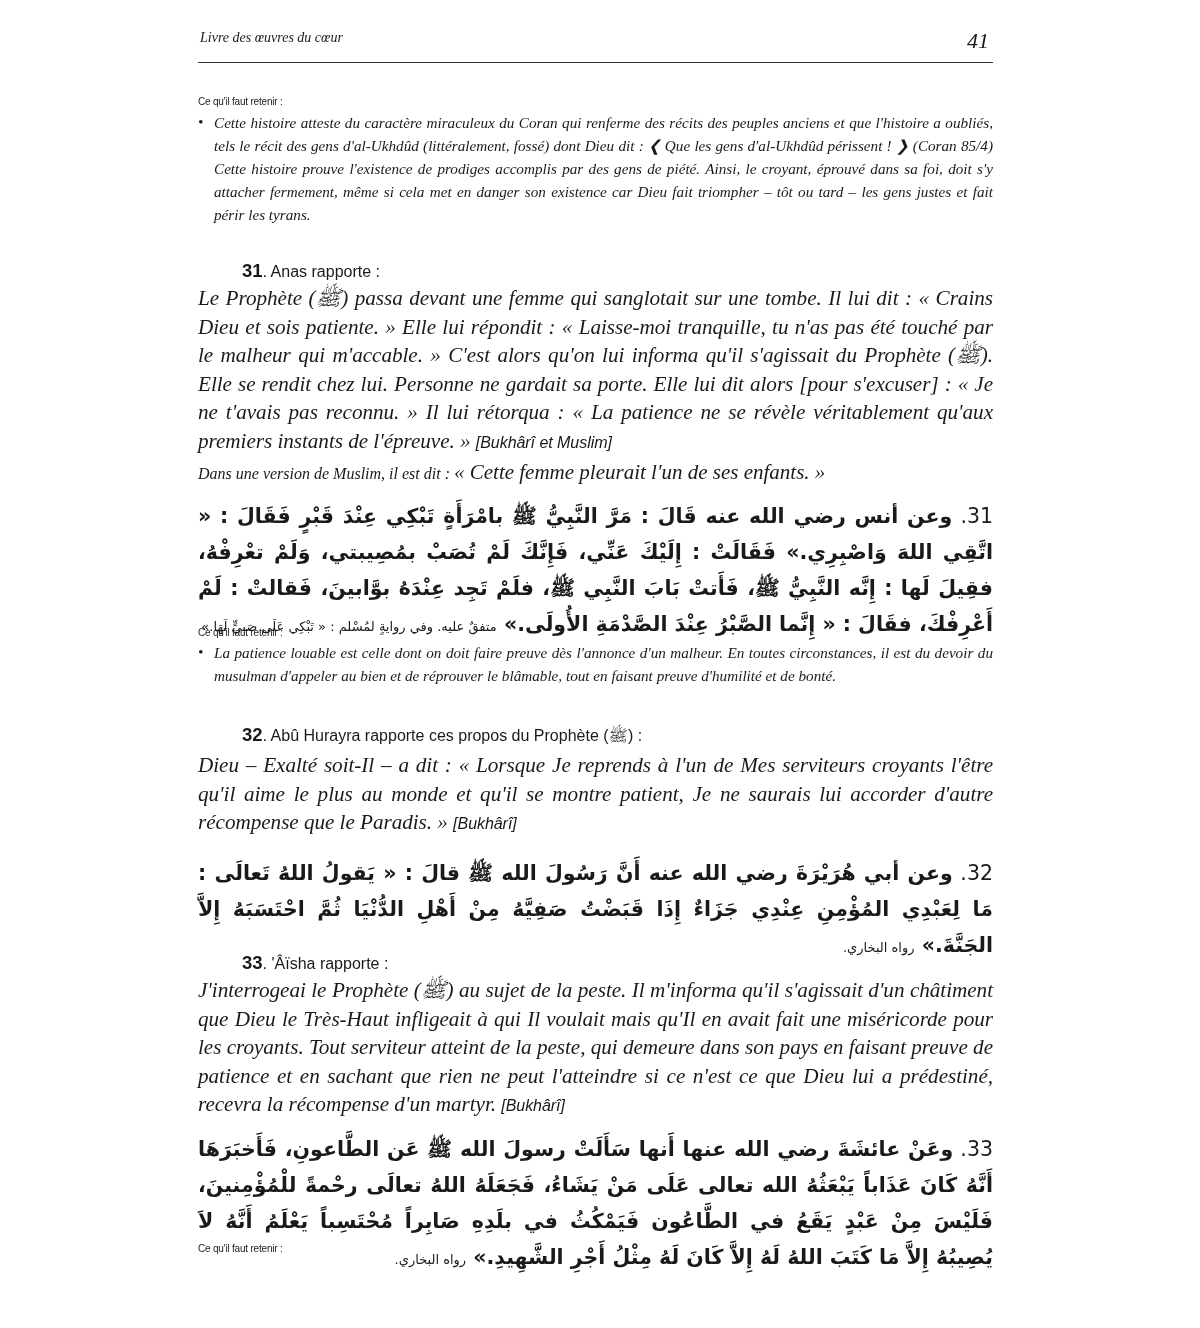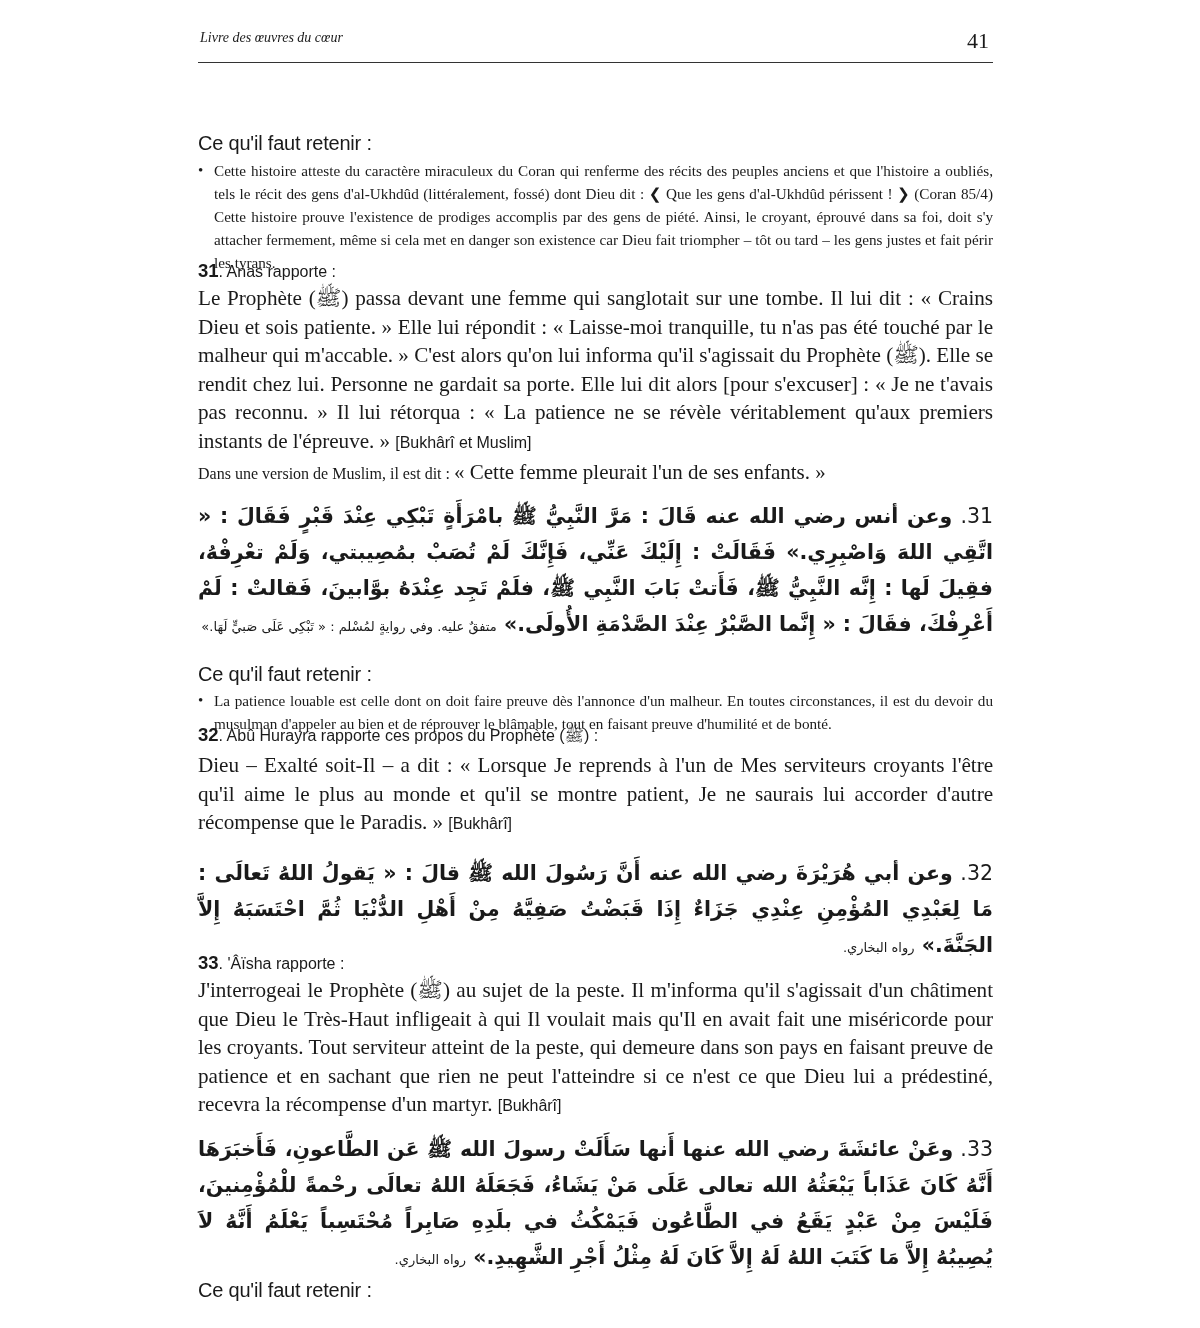--- a/index.html
+++ b/index.html
@@ -1,31 +1,31 @@
 <!DOCTYPE html>
 <html><head>
 <meta charset="utf-8">
 <style>
   html, body { margin: 0; padding: 0; background: #ffffff; }
   body { width: 1200px; height: 1328px; position: relative; overflow: hidden; color: #1a1a1a; }
   .page { position: absolute; left: 198px; top: 0; width: 795px; }
-  .serif { font-family: "Liberation Serif", "DejaVu Serif", serif; }
+  .serif { font-family: "Liberation Serif", "DejaVu Serif", serif; font-style: italic; }
   .sans { font-family: "Liberation Sans", "DejaVu Sans", sans-serif; }
 
   .running-head { position: absolute; top: 26px; left: 0; width: 795px; height: 34px; }
   .running-title { position: absolute; left: 2px; top: 4px; font-style: italic; font-size: 14px; }
   .page-number { position: absolute; right: 4px; top: 2px; font-size: 22px; }
   .head-rule { position: absolute; left: 0; top: 36px; width: 795px; border-top: 1.5px solid #333; }
 
-  .retain-label { font-size: 20px; letter-spacing: -0.2px; margin-top: 36px; }
+  .retain-label { font-size: 10px; letter-spacing: -0.2px; }
   .bullet { position: relative; padding-left: 16px; font-size: 15.2px; line-height: 23px; text-align: justify; }
   .bullet::before { content: "\2022"; position: absolute; left: 0; top: 0; font-size: 15px; }
 
   .hadith-head { font-size: 16px; }
-  .hadith-head b { font-size: 18.5px; }
+  .hadith-head b { font-size: 18.5px; margin-left: 44px; }
   .body-fr { font-size: 21.2px; line-height: 28.6px; text-align: justify; letter-spacing: -0.05px; }
   .src { font-family: "Liberation Sans", "DejaVu Sans", sans-serif; font-size: 16px; }
   .variant-small { font-size: 16px; text-align: center; }
   .arabic { direction: rtl; text-align: justify; font-family: "DejaVu Sans", "Liberation Sans", sans-serif; font-size: 20.5px; line-height: 36px; font-weight: bold; }
   .arabic .num { font-weight: normal; }
   .ar-src { font-size: 13px; font-weight: normal; }
 
   .block { position: absolute; left: 0; width: 795px; }
 </style>
 </head>

